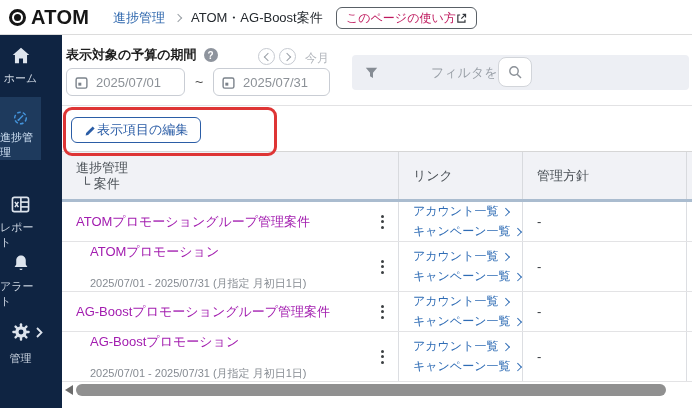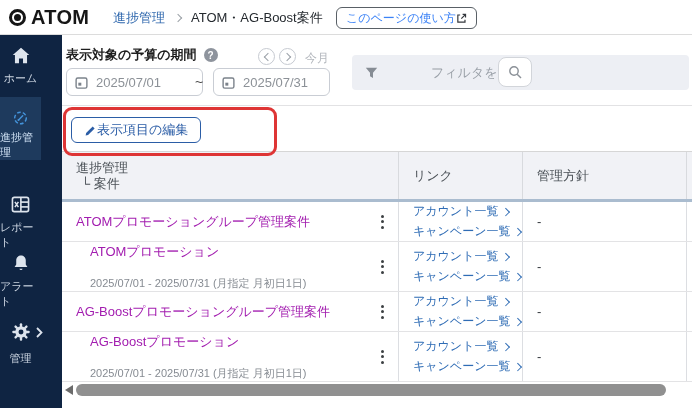--- a/index.html
+++ b/index.html
@@ -9,21 +9,21 @@
   
   .topbar{position:absolute;left:0;top:0;width:692px;height:35px;background:#fff;border-bottom:1px solid #dcdcdc;box-sizing:border-box;}
   .logo{position:absolute;left:9px;top:6px;display:flex;align-items:center;gap:5px;cursor:pointer;}
   .logo-ring{width:17px;height:17px;border:3px solid #161616;border-radius:50%;box-sizing:border-box;position:relative;}
   .logo-ring::after{content:"";position:absolute;left:2px;top:2px;width:7px;height:7px;background:#161616;border-radius:50%;}
   .logo-text{font-size:20px;font-weight:700;color:#161616;letter-spacing:.3px;}
   .crumbs{position:absolute;left:113px;top:0;height:35px;display:flex;align-items:center;gap:10px;font-size:13px;}
   .crumb-link{color:#2e67ad;cursor:pointer;}
   .crumb-page{color:#24292e;}
   .chev{display:inline-block;width:5px;height:5px;border-top:1.6px solid #9aa0a6;border-right:1.6px solid #9aa0a6;transform:rotate(45deg);}
-  .help-page-btn{position:absolute;left:336px;top:7px;height:22px;display:flex;align-items:center;gap:0;padding:0 9px;border:1px solid #596066;border-radius:6px;font-size:12px;color:#3b82f6;background:#fff;cursor:pointer;box-sizing:border-box;}
+  .help-page-btn{position:absolute;left:336px;top:7px;height:22px;display:flex;align-items:center;gap:0;padding:0 9px;border:1px solid #596066;border-radius:6px;font-size:12px;color:#be185d;background:#fff;cursor:pointer;box-sizing:border-box;}
 
   
   .sidebar{position:absolute;left:0;top:35px;width:62px;height:373px;background:#0f2442;}
   .side-item{position:absolute;left:0;width:41px;display:flex;flex-direction:column;align-items:center;gap:4px;cursor:pointer;box-sizing:border-box;}
   .side-item .lbl{font-size:11px;color:#ccd5e1;}
   .side-item.active{background:#1e3a5d;}
   .side-item.active .lbl{color:#cfe1f4;}
   .gear-wrap{position:relative;}
   .gear-chev{position:absolute;right:-11px;top:6px;}
 
@@ -31,21 +31,21 @@
   .main{position:absolute;left:62px;top:35px;width:630px;height:373px;background:#fff;}
   .period-label{position:absolute;left:4px;top:11px;display:flex;align-items:center;gap:7px;font-size:13px;font-weight:700;color:#1f1f1f;}
   .help-dot{width:14px;height:14px;border-radius:50%;background:#8e949d;color:#fff;font-size:10px;font-weight:700;display:flex;align-items:center;justify-content:center;cursor:pointer;}
   .pager-btn{position:absolute;top:13px;width:17px;height:17px;border:1px solid #c6cad1;border-radius:50%;background:#fff;display:flex;align-items:center;justify-content:center;cursor:pointer;box-sizing:border-box;}
   .pager-btn .chev{border-color:#9aa0a8;}
   .prev{left:196px;} .prev .chev{transform:rotate(-135deg);margin-left:2px;}
   .next{left:217px;} .next .chev{transform:rotate(45deg);margin-right:2px;}
   .this-month{position:absolute;left:243px;top:15px;font-size:12px;color:#b3b7bd;}
   .date-input{position:absolute;top:33px;height:28px;border:1px solid #c9cdd4;border-radius:6px;background:#fff;display:flex;align-items:center;gap:8px;padding:0 8px;box-sizing:border-box;cursor:pointer;}
   .date-input .val{font-size:13px;color:#8c9197;}
-  .d-from{left:4px;width:137px;} .d-to{left:151px;width:117px;}
+  .d-from{left:4px;width:119px;} .d-to{left:151px;width:117px;}
   .tilde{position:absolute;left:133px;top:39px;font-size:14px;color:#4a4a4a;}
   .filter-box{position:absolute;left:290px;top:20px;width:337px;height:35px;background:#edeff4;border-radius:4px;display:flex;align-items:center;gap:11px;padding-left:13px;box-sizing:border-box;cursor:pointer;}
   .filter-box .ph{font-size:13px;color:#9aa0a8;margin-left:42px;}
   .search-btn{position:absolute;left:436px;top:22px;width:34px;height:30px;background:#fff;border:1px solid #d2d5da;border-radius:8px;display:flex;align-items:center;justify-content:center;cursor:pointer;box-sizing:border-box;}
   .divider{position:absolute;left:0;top:70px;width:630px;height:1px;background:#e2e2e4;}
   .edit-btn{position:absolute;left:9px;top:82px;height:26px;display:flex;align-items:center;gap:0;padding:0 12px;background:#fff;border:1px solid #2b5da6;border-radius:6px;color:#2b5da6;font-size:13px;cursor:pointer;box-sizing:border-box;}
   .annotation{position:absolute;left:1px;top:72px;width:214px;height:49px;border:3px solid #de3535;border-radius:9px;box-sizing:border-box;pointer-events:none;z-index:5;}
 
   
   .table{position:absolute;left:0;top:116px;width:630px;border-top:1px solid #d6d6d6;box-sizing:border-box;}

